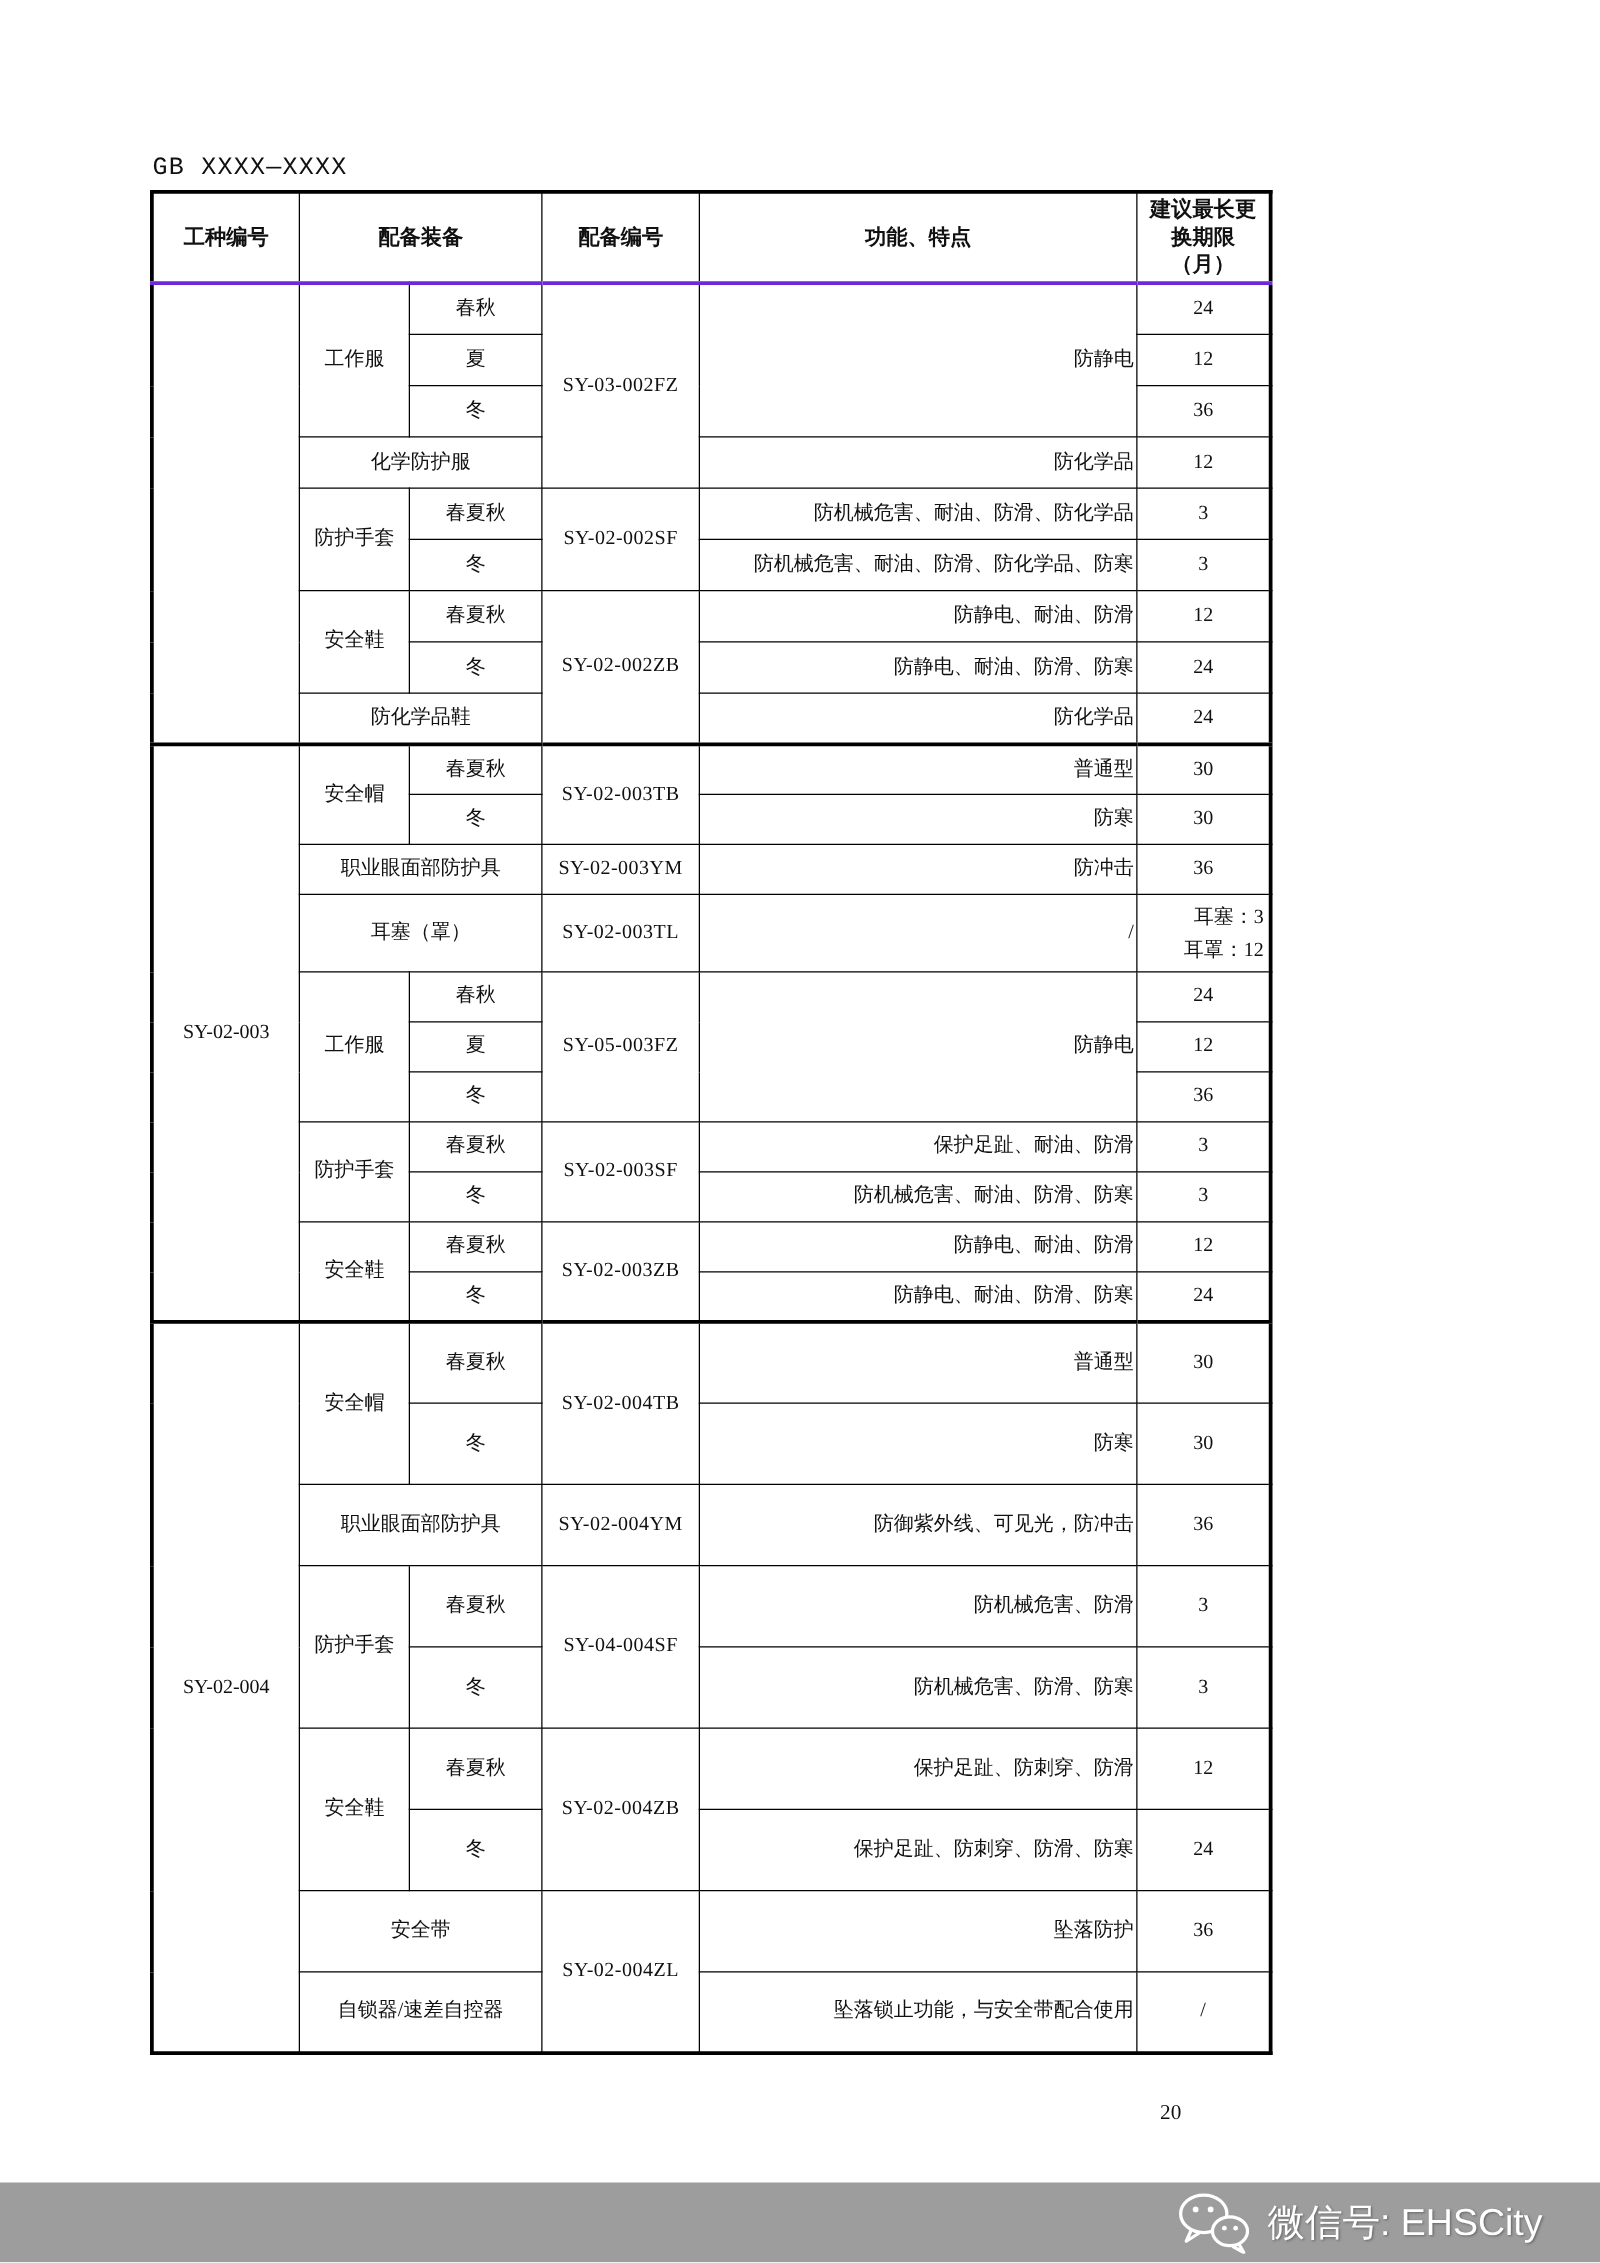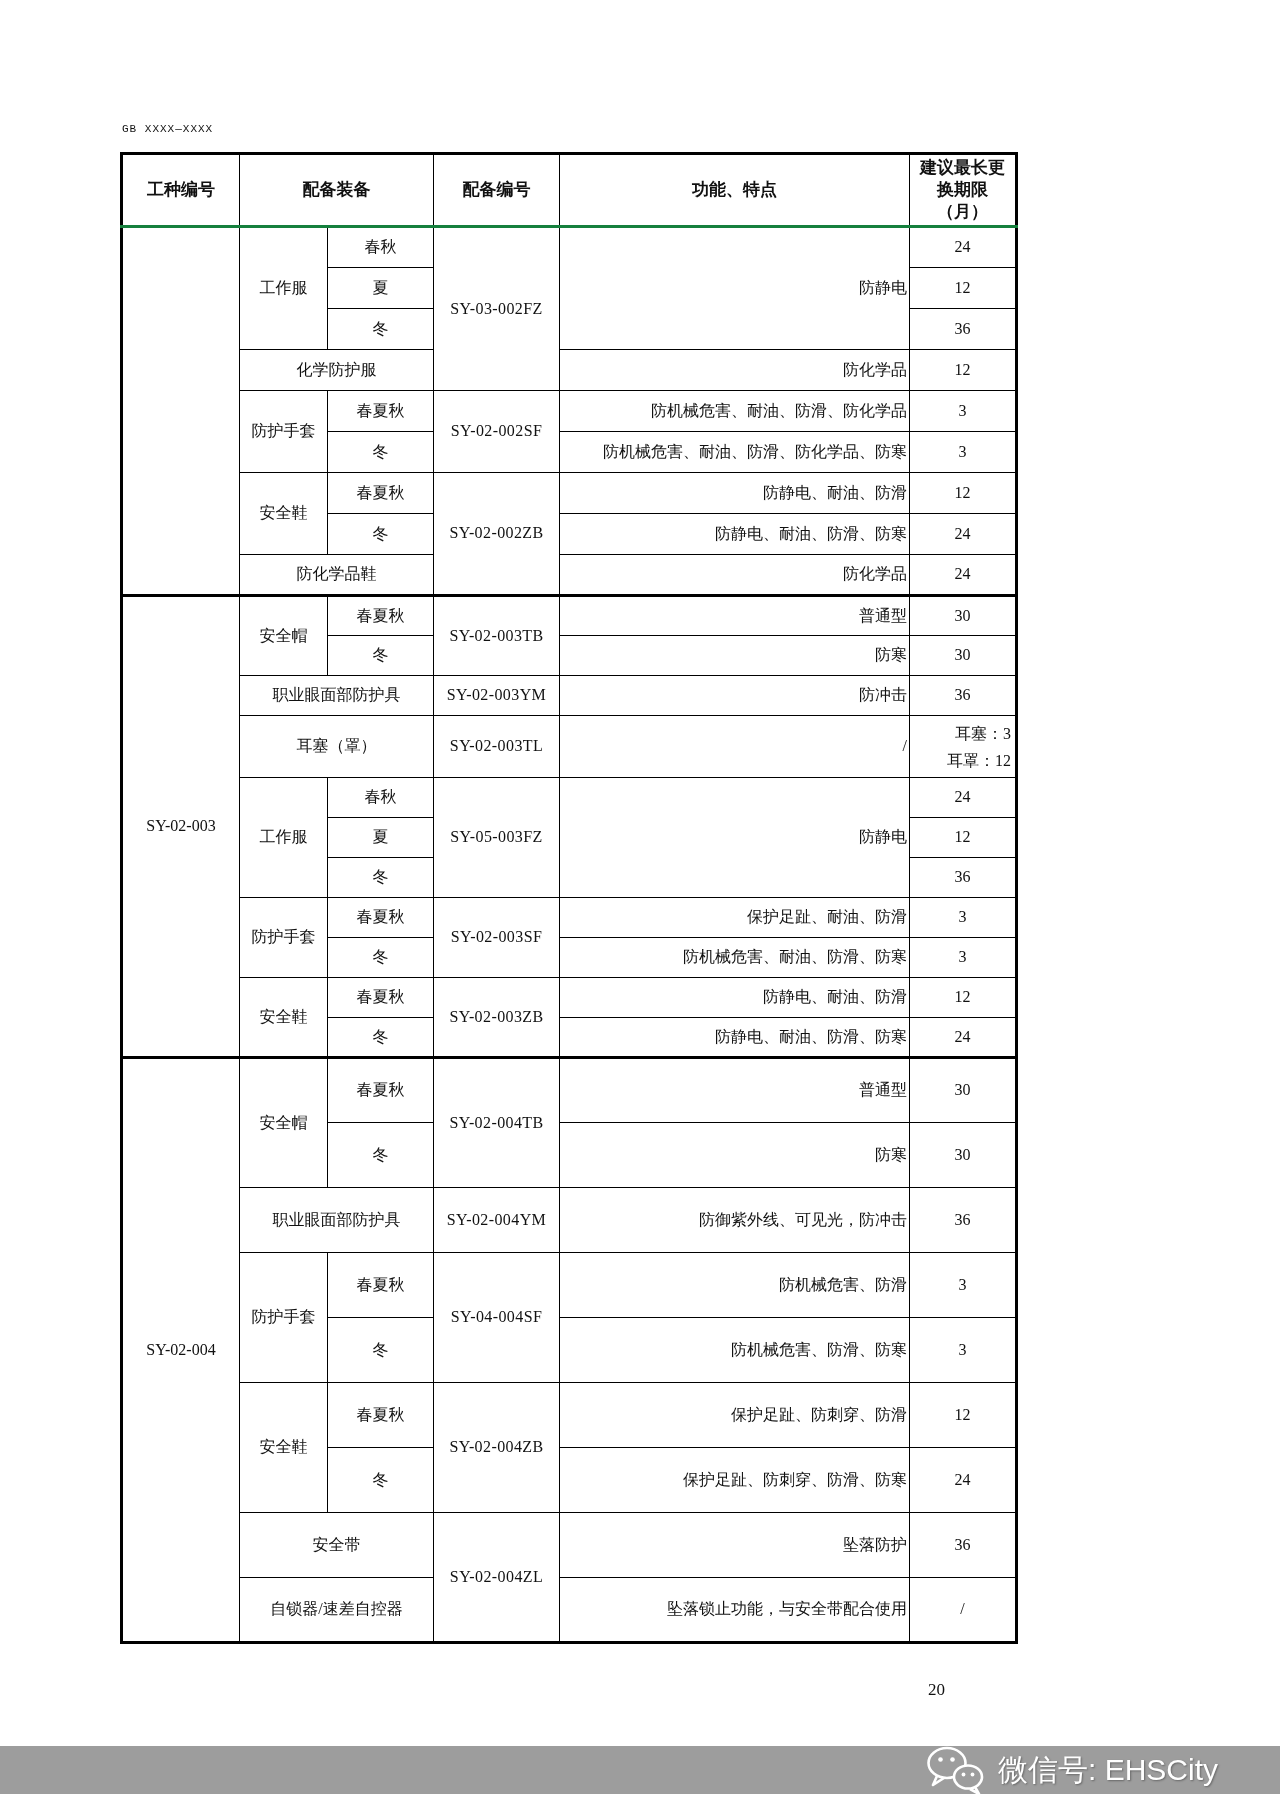--- a/index.html
+++ b/index.html
@@ -1,40 +1,40 @@
 <!DOCTYPE html>
 <html><head>
 <meta charset="utf-8">
 <style>
   html,body{margin:0;padding:0;background:#ffffff;}
   .page{position:relative;width:1280px;height:1810px;background:#ffffff;overflow:hidden;
         font-family:"Liberation Serif","DejaVu Serif",serif;color:#111;}
   .gb-label{position:absolute;left:122px;top:123px;
         font-family:"Liberation Mono","DejaVu Sans Mono",monospace;
-        font-size:11px;letter-spacing:1px;color:#111;}
+        font-size:20px;letter-spacing:1px;color:#111;}
   table.ppe-table{position:absolute;left:120px;top:152px;width:895px;
         border-collapse:collapse;table-layout:fixed;border:3px solid #000;}
   .ppe-table td{border:1px solid #000;text-align:center;vertical-align:middle;
         font-size:16px;line-height:1.3;padding:2px 4px;overflow:hidden;
         font-family:"Liberation Serif","DejaVu Serif",serif;color:#111;}
   .ppe-table tr.head td{font-family:"Liberation Sans","DejaVu Sans",sans-serif;
-        font-weight:bold;font-size:17px;border-bottom:3px solid #15803d;}
+        font-weight:bold;font-size:17px;border-bottom:3px solid #6d28d9;}
   tr.head{height:60px;}
   tr.g2{height:41px;}
   tr.g3{height:40px;}
   tr.g3.tall{height:62px;}
   tr.g4{height:65px;}
   tr.gs td{border-top:3px solid #000;}
   td.fn{text-align:right;padding-left:10px;padding-right:2px;}
   td.two{text-align:right;padding-left:14px;line-height:1.7;}
   td.code{letter-spacing:0.4px;}
   .page-number{position:absolute;left:928px;top:1680px;font-size:17px;color:#111;}
-  .watermark-band{position:absolute;left:0;top:1746px;width:1280px;height:48px;
+  .watermark-band{position:absolute;left:0;top:1746px;width:1280px;height:64px;
         display:flex;align-items:center;justify-content:flex-end;
-        gap:14px;padding-right:62px;box-sizing:border-box;}
+        gap:14px;padding-right:46px;box-sizing:border-box;}
   .wm-text{font-family:"Liberation Sans","DejaVu Sans",sans-serif;font-size:30px;
         text-shadow:1px 1px 2px rgba(0,0,0,0.35);white-space:nowrap;}
   .wm-icon{flex:0 0 auto;}
 </style>
 </head>
 <body>
 
 <div class="page">
 
   <div class="gb-label">GB XXXX—XXXX</div>

